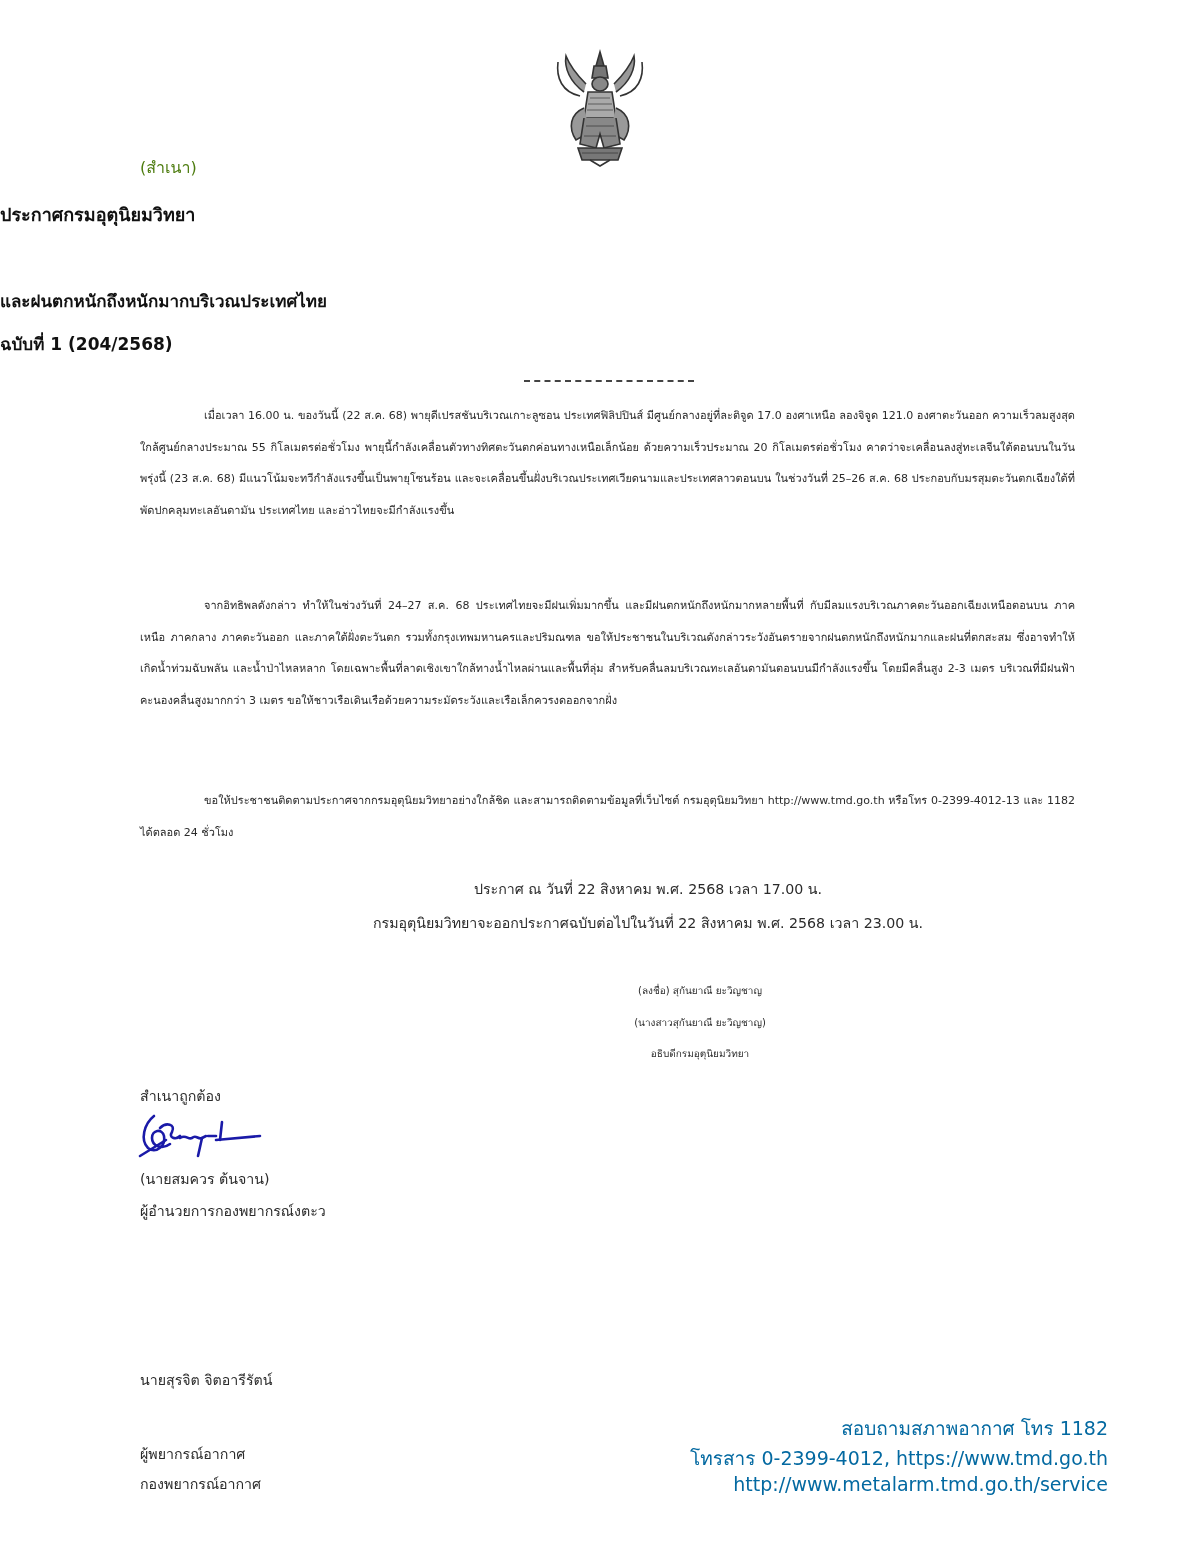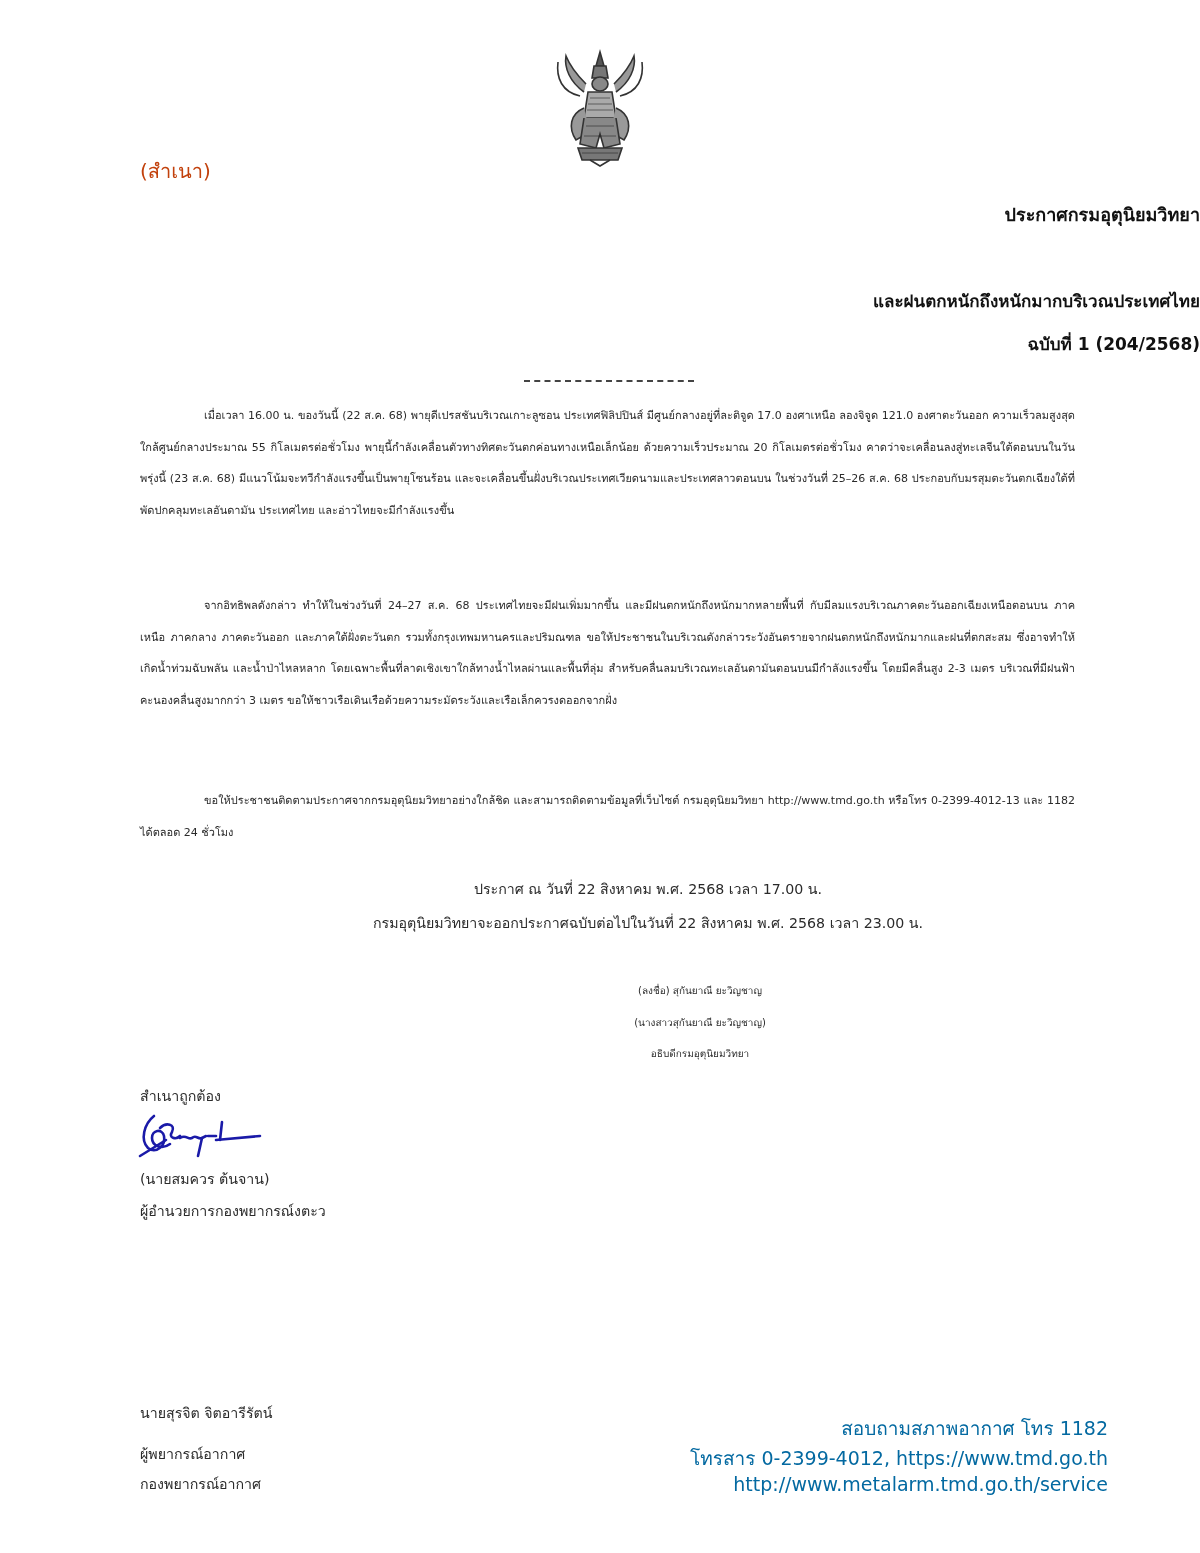--- a/index.html
+++ b/index.html
@@ -24,29 +24,29 @@
       position: absolute;
       left: 540px;
       top: 48px;
       width: 120px;
       height: 120px;
     }
     .copy-mark {
       position: absolute;
       left: 140px;
       top: 155px;
-      font-size: 20px;
-      color: #c2410c;
+      font-size: 16px;
+      color: #4d7c0f;
       text-align: center;
     }
     .heading {
       position: absolute;
       left: 0;
       width: 1200px;
-      text-align: right;
+      text-align: left;
       font-weight: bold;
       color: #111;
       font-size: 17px;
     }
     .h1 { top: 200px; font-size: 18px; }
     .h2 { top: 244px; }
     .h3 { top: 287px; }
     .h4 { top: 330px; }
     .separator {
       position: absolute;
@@ -99,21 +99,21 @@
     .c1 { top: 1085px; }
     .c-sig { top: 1110px; left: 136px; width: 140px; height: 50px; }
     .c2 { top: 1168px; }
     .c3 { top: 1200px; }
     .footer-left {
       position: absolute;
       left: 140px;
       font-size: 14.2px;
       color: #2a2a2a;
     }
-    .fl1 { top: 1402px; text-align: center; }
+    .fl1 { top: 1369px; text-align: center; }
     .fl2 { top: 1443px; }
     .fl3 { top: 1473px; }
     .footer-right {
       position: absolute;
       right: 92px;
       text-align: right;
       font-size: 19px;
       color: #0369a1;
     }
     .fr1 { top: 1413px; }

